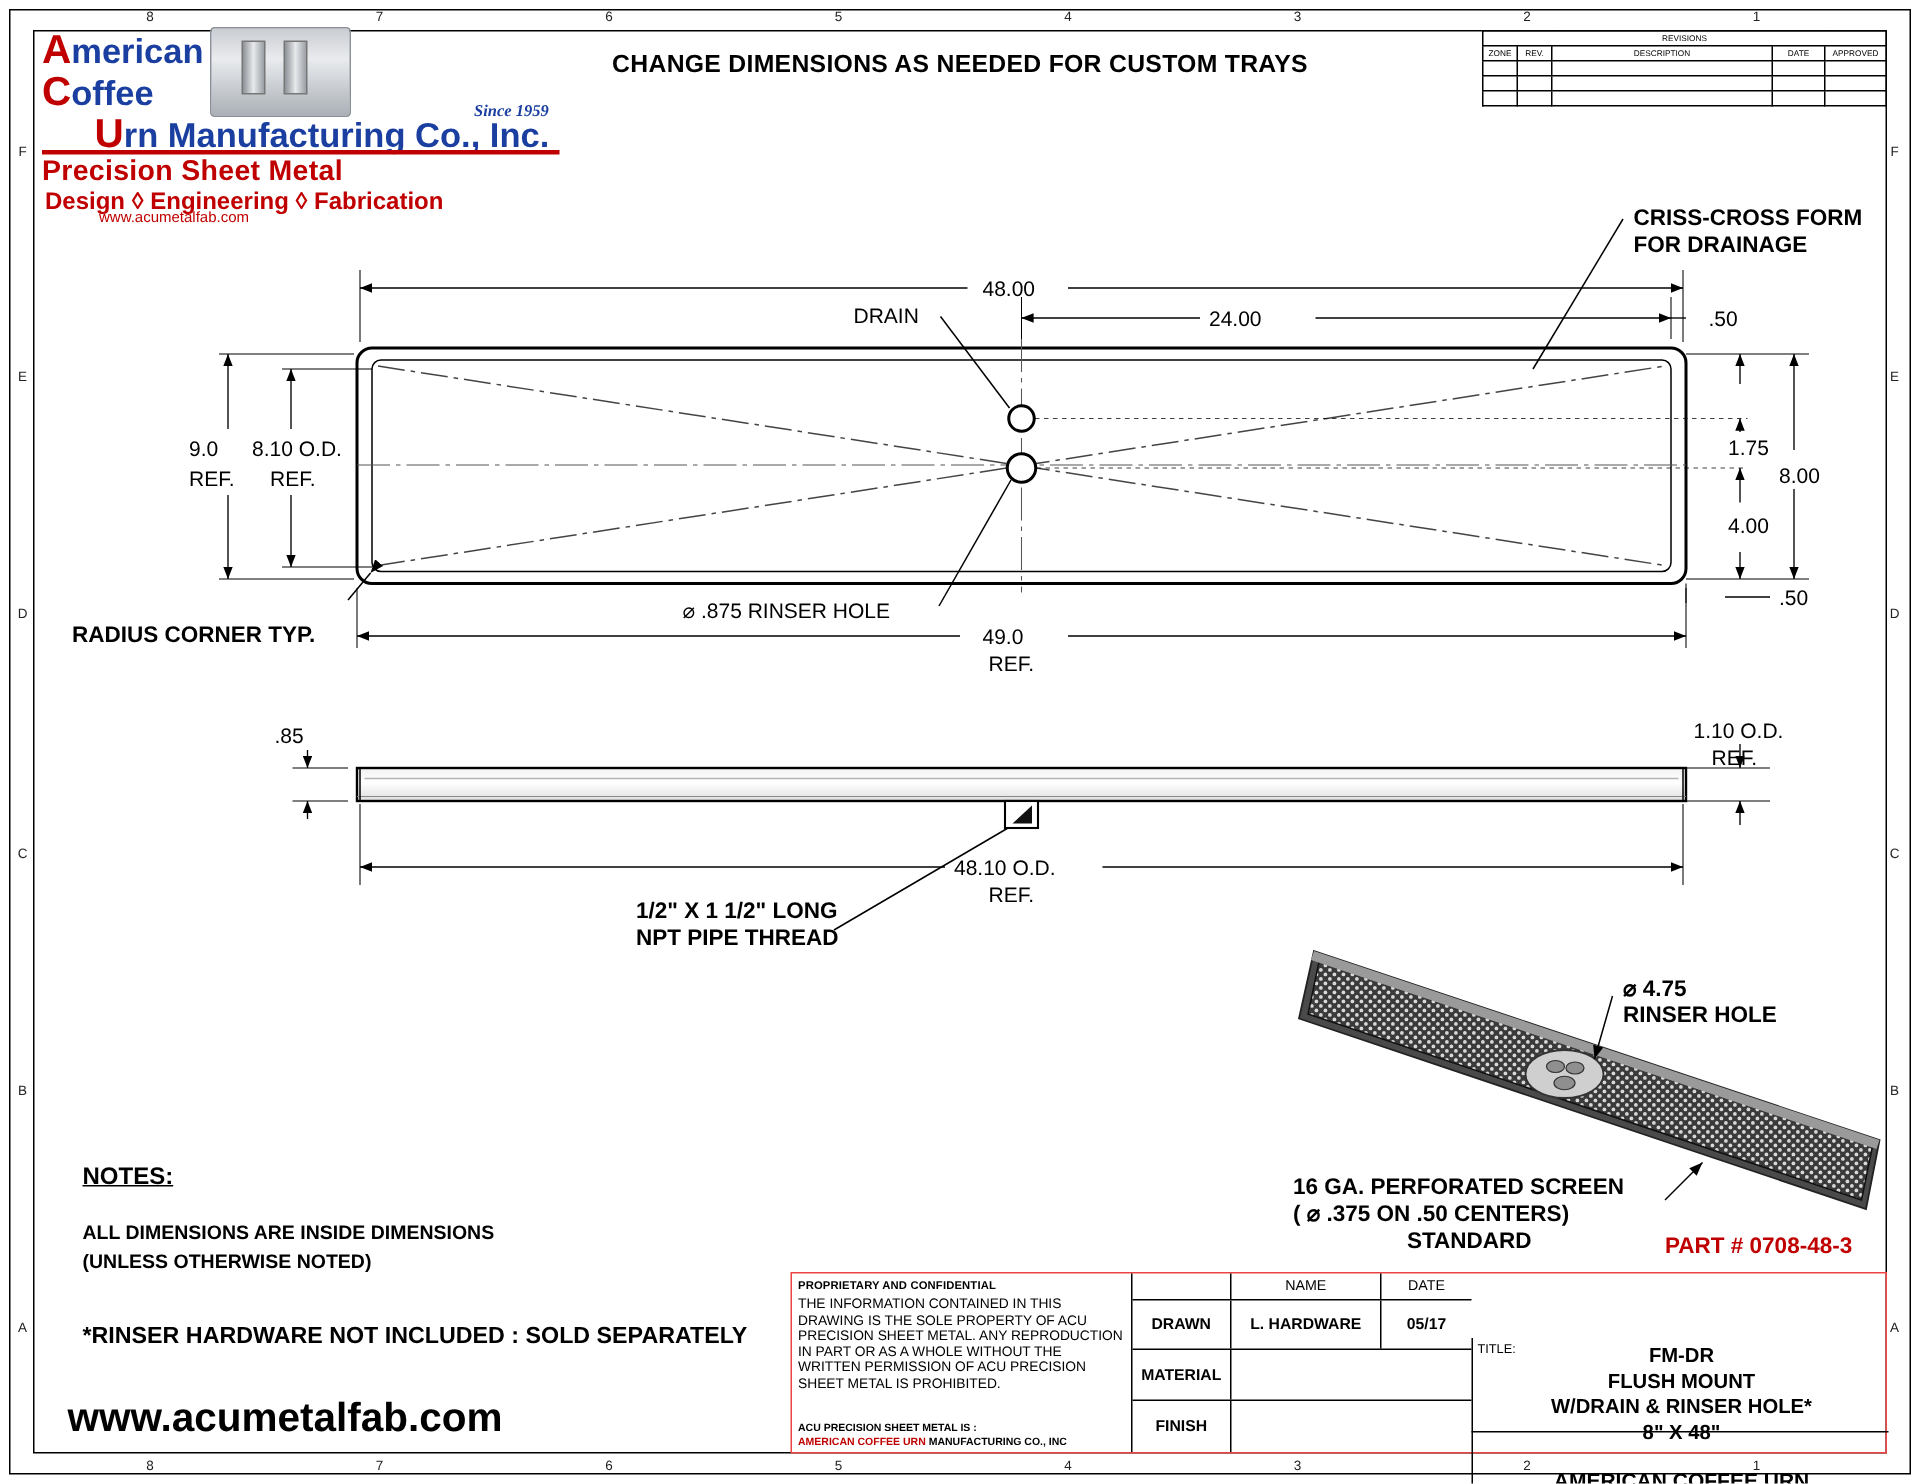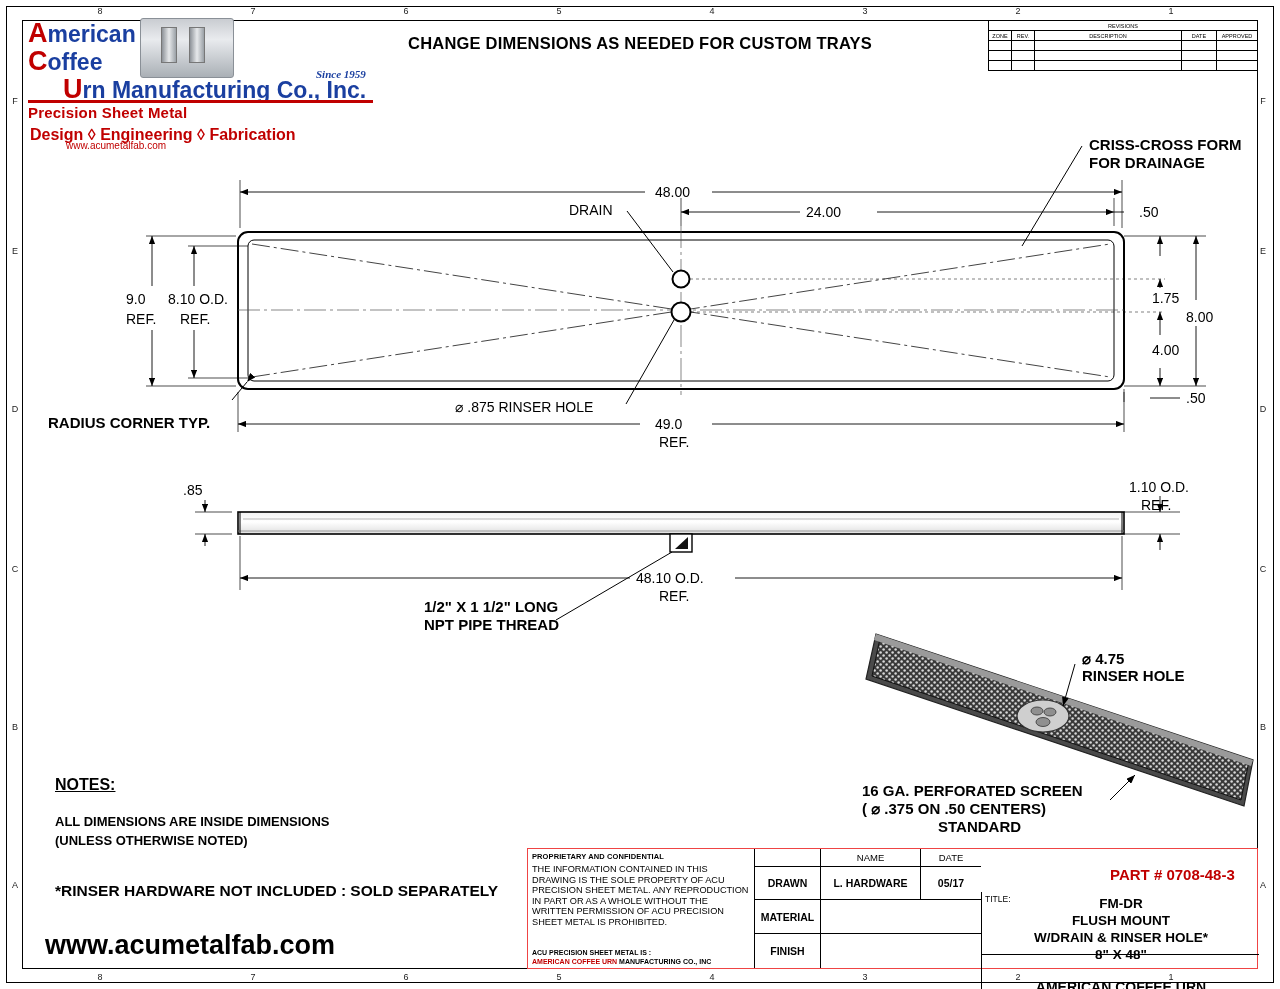--- a/index.html
+++ b/index.html
@@ -96,21 +96,21 @@
     content: "";
     position: absolute;
     left: 48px; top: 8px;
     width: 14px; height: 34px;
     background: linear-gradient(90deg,#8d9298,#e7e9eb,#9aa0a6);
     border: 1px solid #777;
   }
   .psm {
     position: absolute;
     left: 0; top: 86px;
-    font-size: 15px;
+    font-size: 19px;
     font-weight: bold;
     color: #c00000;
     letter-spacing: .2px;
   }
   .psm-sub {
     position: absolute;
     left: 2px; top: 108px;
     font-size: 16px;
     font-weight: bold;
     color: #c00000;
@@ -193,21 +193,20 @@
     font-size: 27px;
     font-weight: bold;
   }
   
   .partno {
     position: absolute;
     left: 1110px; top: 822px;
     font-size: 15px;
     font-weight: bold;
     color: #c00000;
-    margin-top: 44px;
   }
   
   .titleblock {
     position: absolute;
     left: 527px; top: 848px;
     width: 731px;
     height: 121px;
     border: 1px solid #ef4444;
     box-sizing: border-box;
     font-size: 9px;

